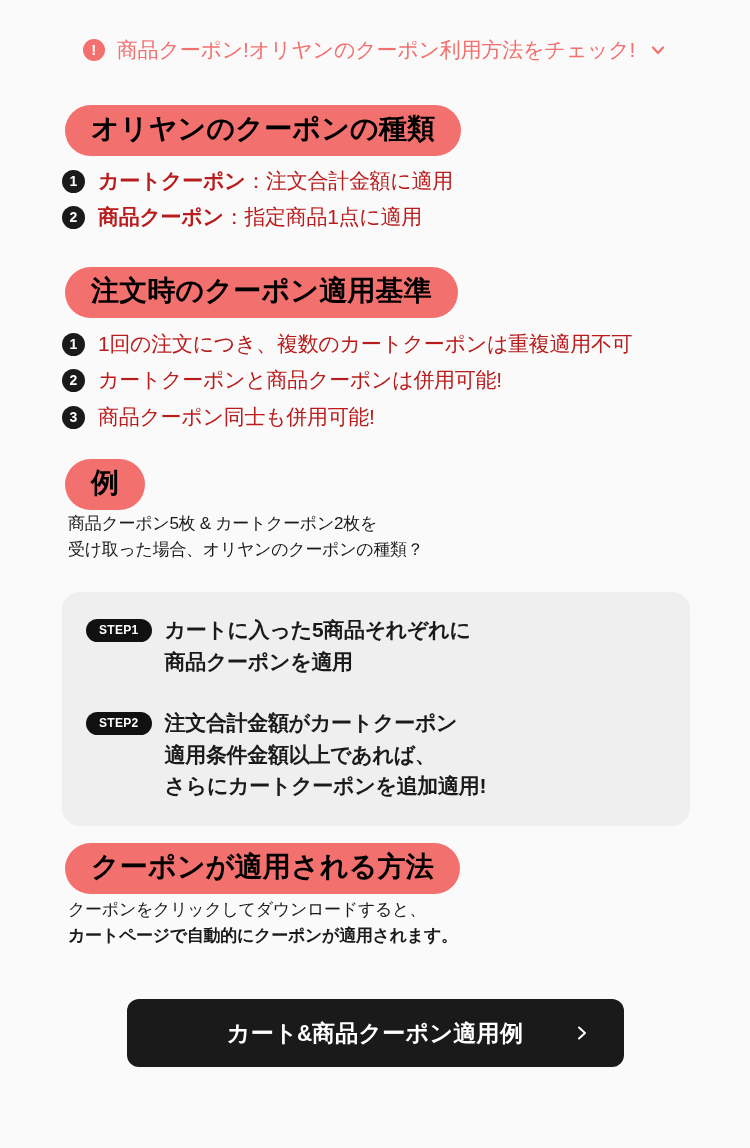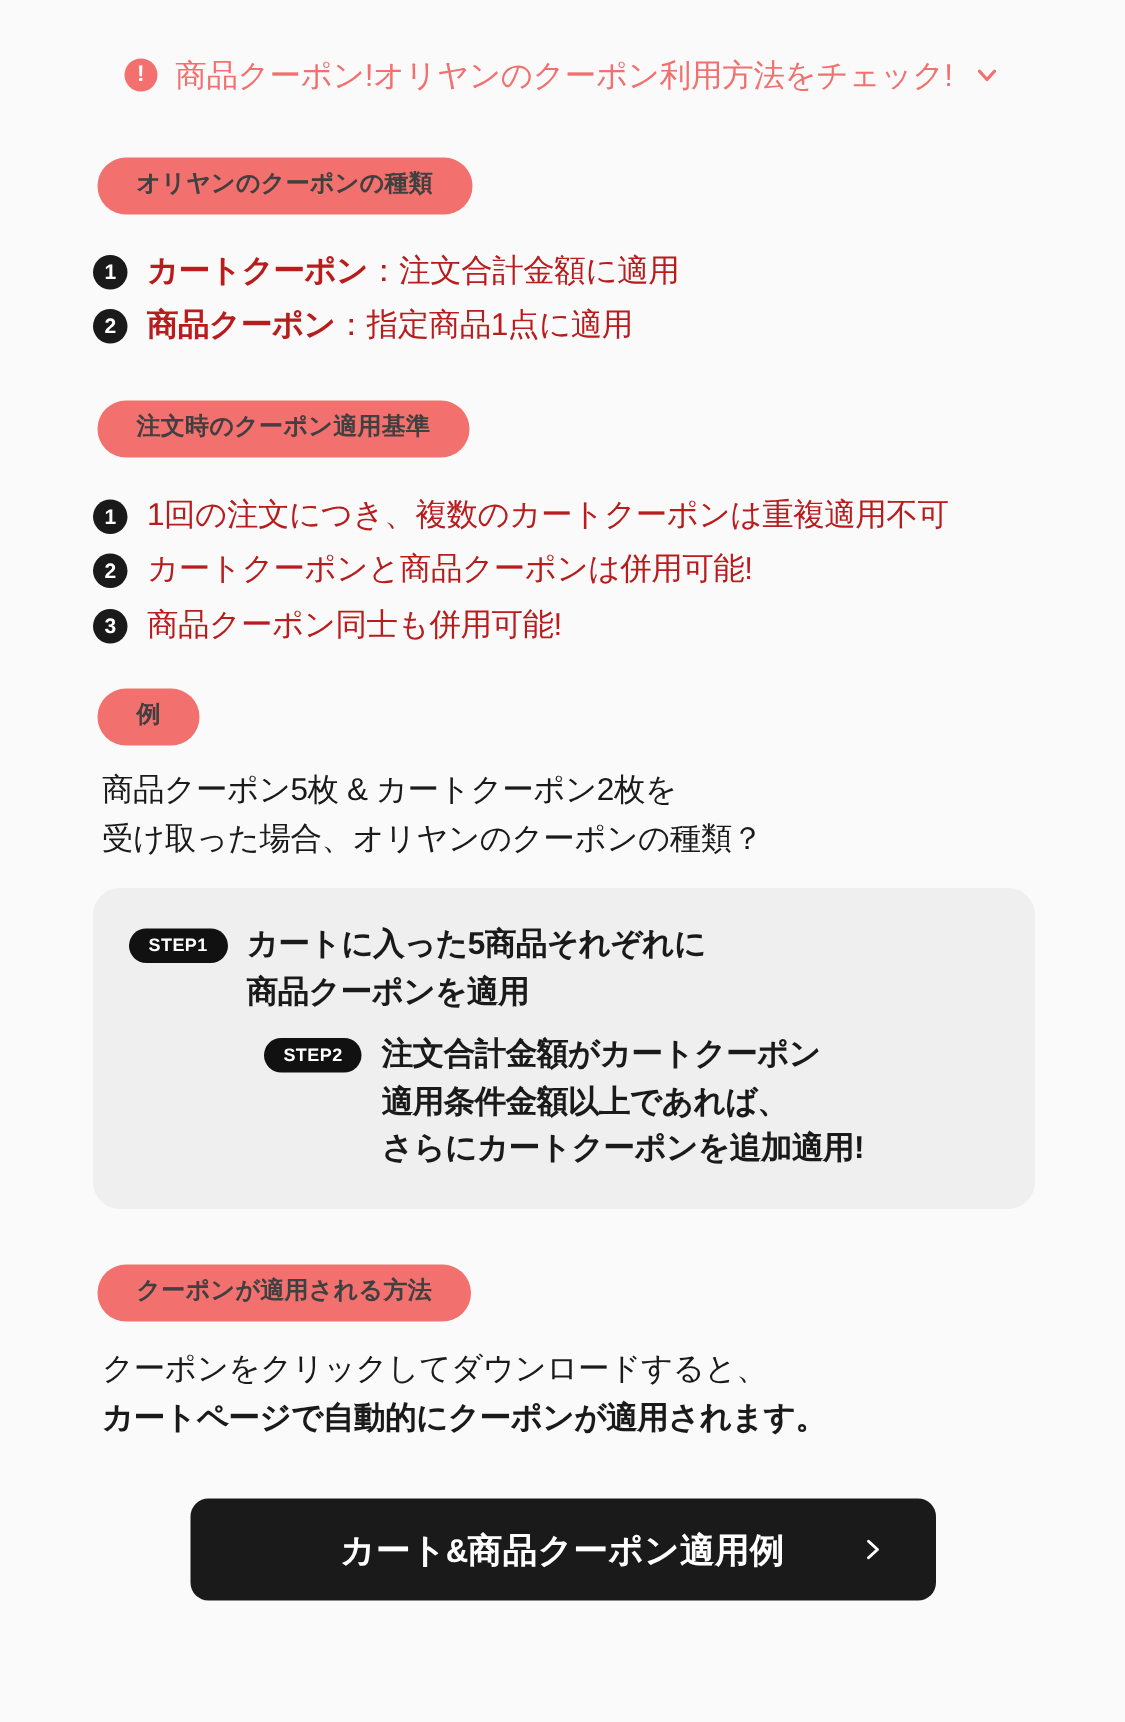--- a/index.html
+++ b/index.html
@@ -59,23 +59,23 @@
     height: 18px;
     flex: 0 0 auto;
     margin-left: 2px;
   }
   .notice-chevron svg { display: block; }
 
   
   .pill {
     display: inline-block;
     background: #F2706E;
-    color: #404040;
+    color: #000000;
     border-radius: 999px;
-    font-size: 16px;
+    font-size: 28px;
     font-weight: bold;
     letter-spacing: 0.2px;
     padding: 9px 26px 11px 26px;
     line-height: 1.1;
     white-space: nowrap;
   }
   .pill.small {
     padding: 9px 26px 11px 26px;
   }
 
@@ -121,21 +121,21 @@
   .sec-rule      { position: absolute; left: 65px;  top: 267px; }
   .sec-rule-list { position: absolute; left: 62px;  top: 329px; }
   .sec-ex        { position: absolute; left: 65px;  top: 459px; }
   .sec-ex-text   { position: absolute; left: 68px;  top: 511px; }
   .steps-box     { position: absolute; left: 62px;  top: 592px; }
   .sec-how       { position: absolute; left: 65px;  top: 843px; }
   .sec-how-text  { position: absolute; left: 68px;  top: 897px; }
   .cta-wrap      { position: absolute; left: 0;     top: 999px; width: 750px; text-align: center; }
 
   .plain-text {
-    font-size: 21px;
+    font-size: 17px;
     line-height: 1.55;
     color: #1A1A1A;
     letter-spacing: -0.3px;
   }
   .plain-text .bold-line {
     font-weight: bold;
   }
 
   
   .steps-box {
@@ -144,22 +144,21 @@
     border-radius: 18px;
     box-sizing: border-box;
     padding: 22px 24px 24px 24px;
   }
   .step-row {
     display: flex;
     align-items: flex-start;
     gap: 13px;
   }
   .step-row + .step-row {
-    margin-top: 10px;
-    justify-content: center;
+    margin-top: 30px;
   }
   .step-badge {
     flex: 0 0 auto;
     background: #111111;
     color: #FFFFFF;
     border-radius: 999px;
     font-size: 12px;
     font-weight: bold;
     letter-spacing: 0.3px;
     padding: 4px 13px 5px 13px;

